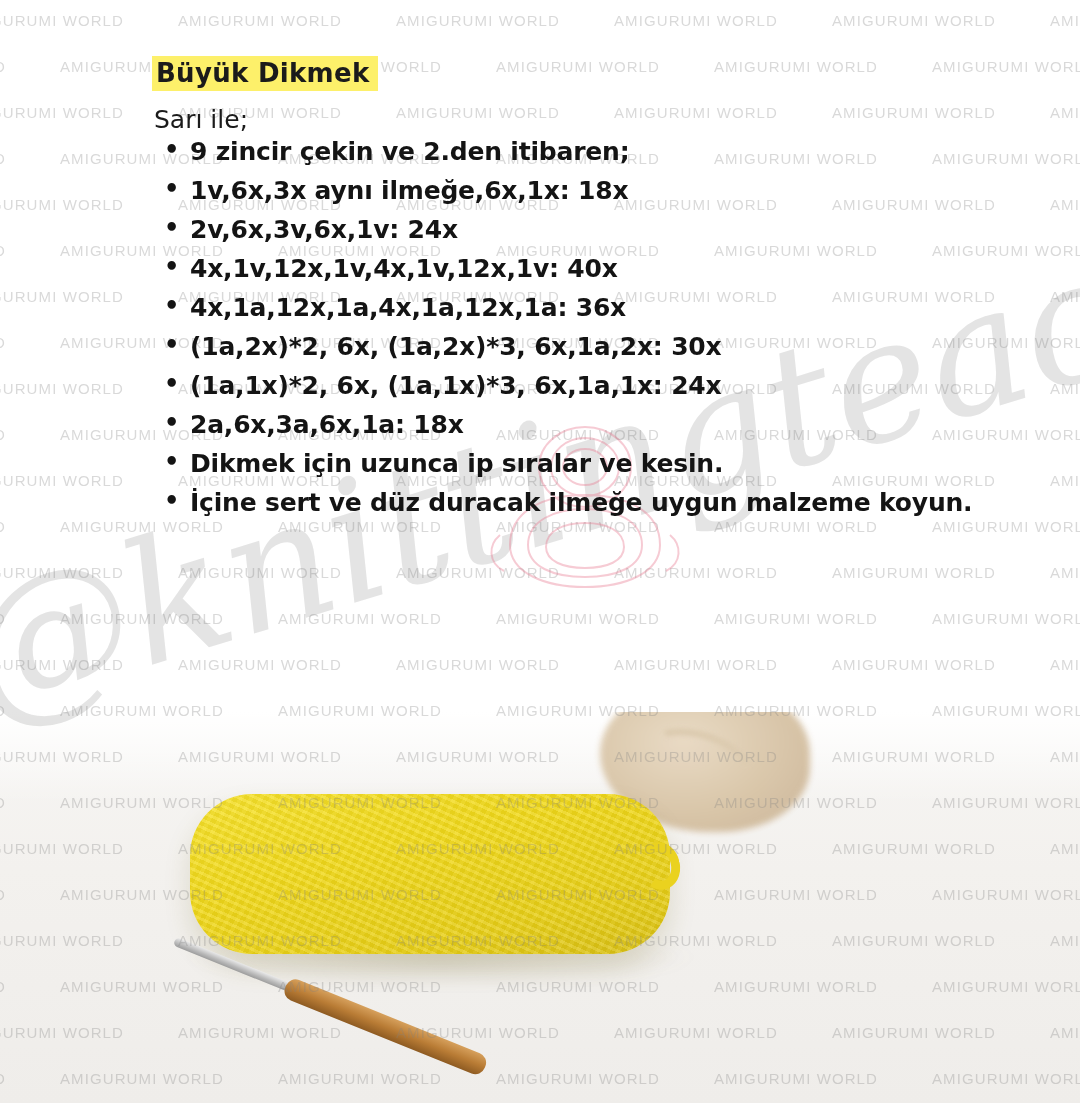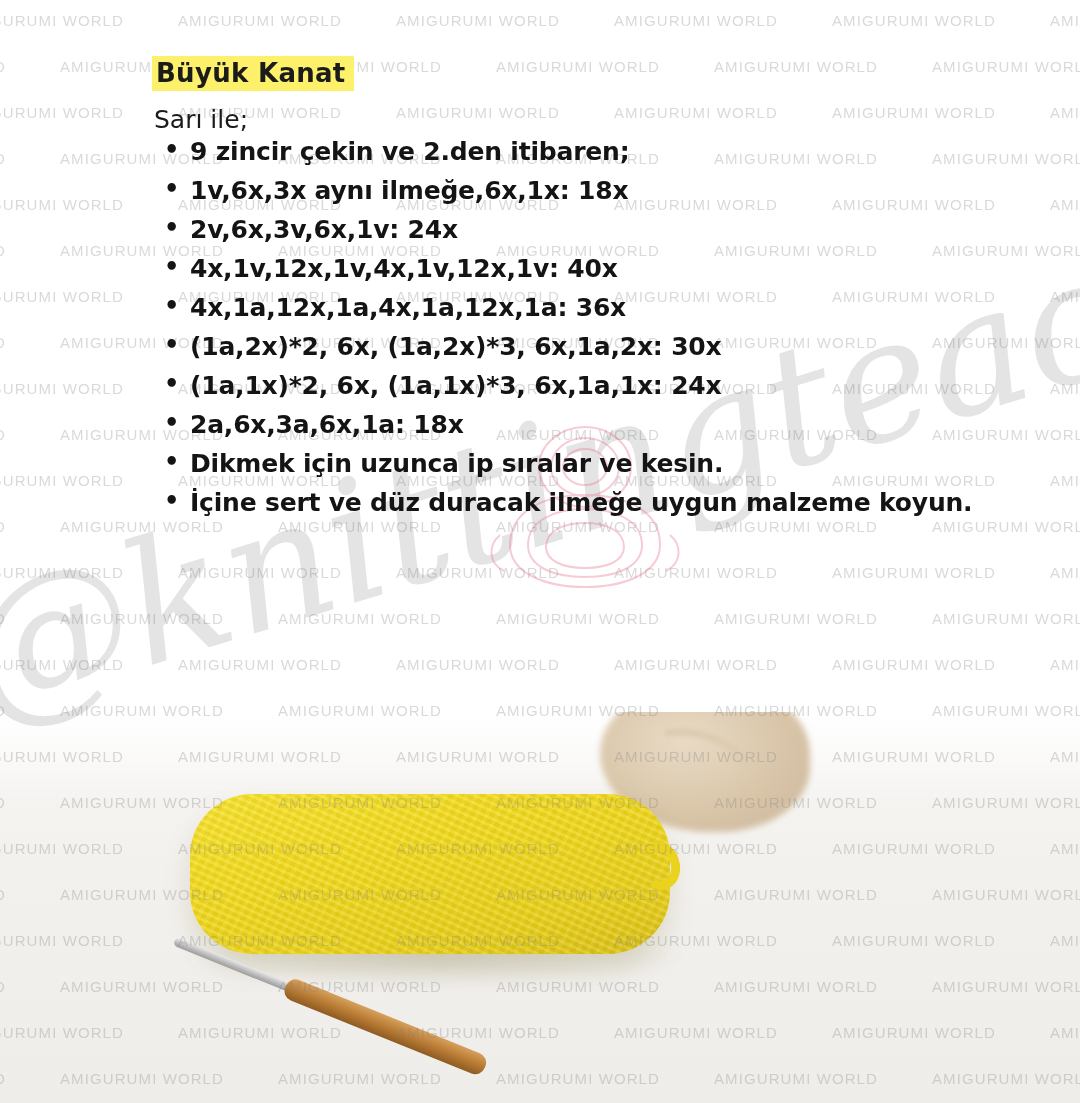--- a/index.html
+++ b/index.html
@@ -242,21 +242,21 @@
     <path d="M40 150 C40 115, 75 100, 115 100 C155 100, 190 115, 190 150 C190 178, 155 192, 115 192 C75 192, 40 178, 40 150 Z"></path>
     <path d="M58 150 C58 126, 84 114, 115 114 C146 114, 172 126, 172 150 C172 172, 146 182, 115 182 C84 182, 58 172, 58 150 Z"></path>
     <path d="M76 152 C76 136, 93 128, 115 128 C137 128, 154 136, 154 152 C154 166, 137 173, 115 173 C93 173, 76 166, 76 152 Z"></path>
     <path d="M30 140 C18 150, 18 168, 34 176"></path>
     <path d="M200 140 C212 150, 212 168, 196 176"></path>
   </g>
 </svg>
 
 <div id="pattern-block">
   <div id="title-wrap">
-    <span id="pattern-title">Büyük Kanat</span>
+    <span id="pattern-title">Büyük Dikmek</span>
   </div>
   <div id="color-note">Sarı ile;</div>
   <ul class="rows" id="rows-list">
       <li>9 zincir çekin ve 2.den itibaren;</li>
       <li>1v,6x,3x aynı ilmeğe,6x,1x: 18x</li>
       <li>2v,6x,3v,6x,1v: 24x</li>
       <li>4x,1v,12x,1v,4x,1v,12x,1v: 40x</li>
       <li>4x,1a,12x,1a,4x,1a,12x,1a: 36x</li>
       <li>(1a,2x)*2, 6x, (1a,2x)*3, 6x,1a,2x: 30x</li>
       <li>(1a,1x)*2, 6x, (1a,1x)*3, 6x,1a,1x: 24x</li>

